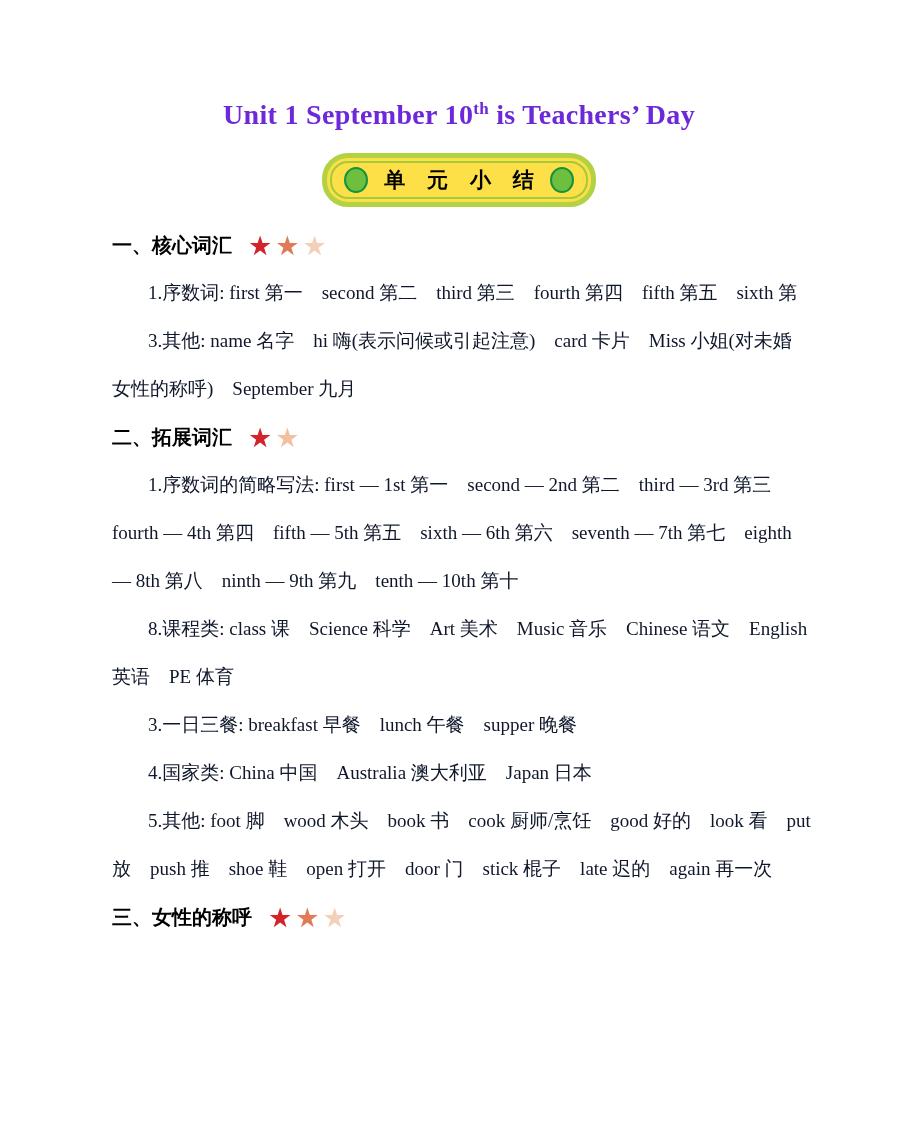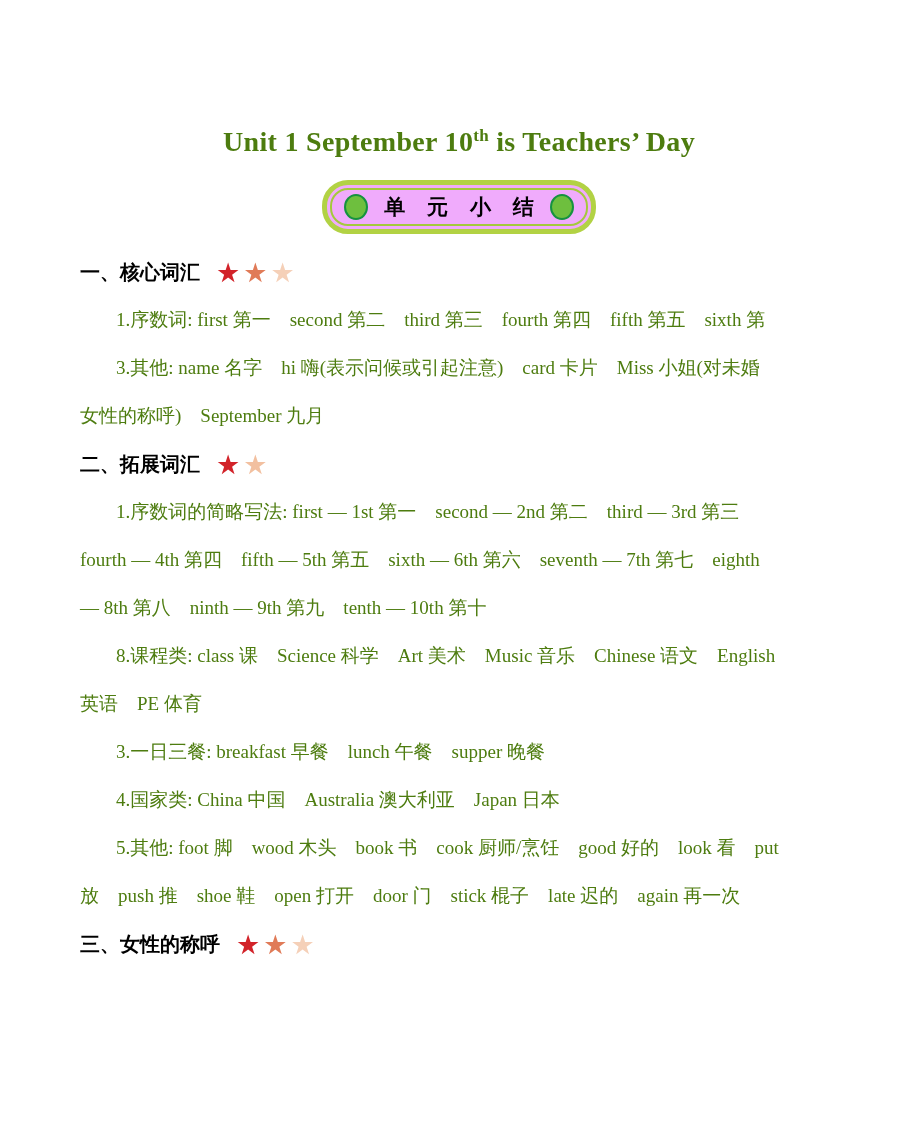--- a/index.html
+++ b/index.html
@@ -7,37 +7,37 @@
     position: relative;
     width: 918px;
     height: 1122px;
     background: #ffffff;
     overflow: hidden;
     font-family: "Liberation Serif", "DejaVu Serif", serif;
     color: #2d2d2d;
   }
   
   .doc-title {
-    padding-top: 116px;
+    padding-top: 89px;
     text-align: center;
     font-family: "Liberation Serif", "DejaVu Serif", serif;
     font-weight: bold;
     font-size: 28px;
     line-height: 40px;
-    color: #4d7c0f;
+    color: #6d28d9;
     letter-spacing: 0.3px;
   }
   .doc-title sup { font-size: 17px; font-weight: bold; }
   
   .badge-wrap { display: flex; justify-content: center; margin-top: 18px; }
   .badge-outer {
     border: 5px solid #b2d244;
     border-radius: 26px;
     padding: 3px;
-    background: #f0abfc;
+    background: #fde047;
   }
   .badge-inner {
     border: 2px solid #a4c93c;
     border-radius: 18px;
     display: flex;
     align-items: center;
     gap: 16px;
     padding: 3px 12px;
   }
   .badge-dot {
@@ -51,41 +51,41 @@
   .badge-label {
     font-family: "Liberation Sans", "DejaVu Sans", sans-serif;
     font-weight: bold;
     font-size: 21px;
     color: #000000;
     letter-spacing: 8px;
     margin-right: -8px;
     white-space: nowrap;
   }
   
-  .sections { margin-top: 14px; padding: 0 118px 0 80px; }
+  .sections { margin-top: 14px; padding: 0 118px 0 112px; }
   .heading-row { display: flex; align-items: center; height: 48px; }
   .heading {
     font-family: "Liberation Sans", "DejaVu Sans", sans-serif;
     font-weight: bold;
     font-size: 20px;
     color: #000000;
     white-space: nowrap;
   }
   .stars { margin-left: 16px; display: flex; gap: 3px; align-items: center; }
   .star {
     font-family: "DejaVu Sans", sans-serif;
     font-size: 27px;
     line-height: 1;
   }
   .line {
     height: 48px;
     line-height: 48px;
     font-size: 19px;
     white-space: nowrap;
-    color: #4d7c0f;
+    color: #0f172a;
   }
   .line.indent { text-indent: 36px; }
 </style>
 </head>
 <body>
 
 <div class="page">
 
   <div class="doc-title"><span>Unit 1 September 10</span><sup>th</sup><span> is Teachers’ Day</span></div>
 

